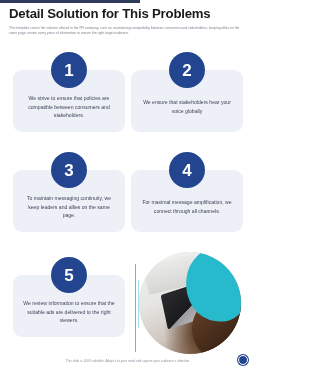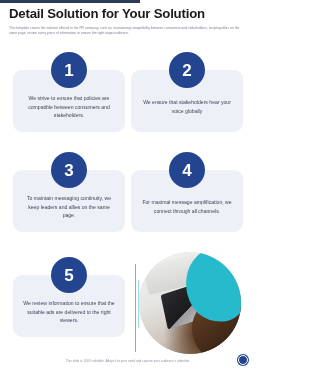--- a/index.html
+++ b/index.html
@@ -225,21 +225,21 @@
   }
 </style>
 </head>
 <body>
 
 <div class="slide">
 
   <div class="top-bar"></div>
 
   <div class="header">
-    <h1 class="page-title">Detail Solution for Your Solution</h1>
+    <h1 class="page-title">Detail Solution for This Problems</h1>
     <p class="page-subtitle">This template covers the solution offered to the PR company, such as, maintaining compatibility between consumers and stakeholders, keeping allies on the same page, review every piece of information to ensure the right target audience.</p>
   </div>
 
   <div class="cards">
 
     <div class="row row-1">
       <div class="card-slot slot-left">
         <div class="badge">1</div>
         <div class="card">
           <p class="card-text">We strive to ensure that policies are compatible between consumers and stakeholders.</p>

